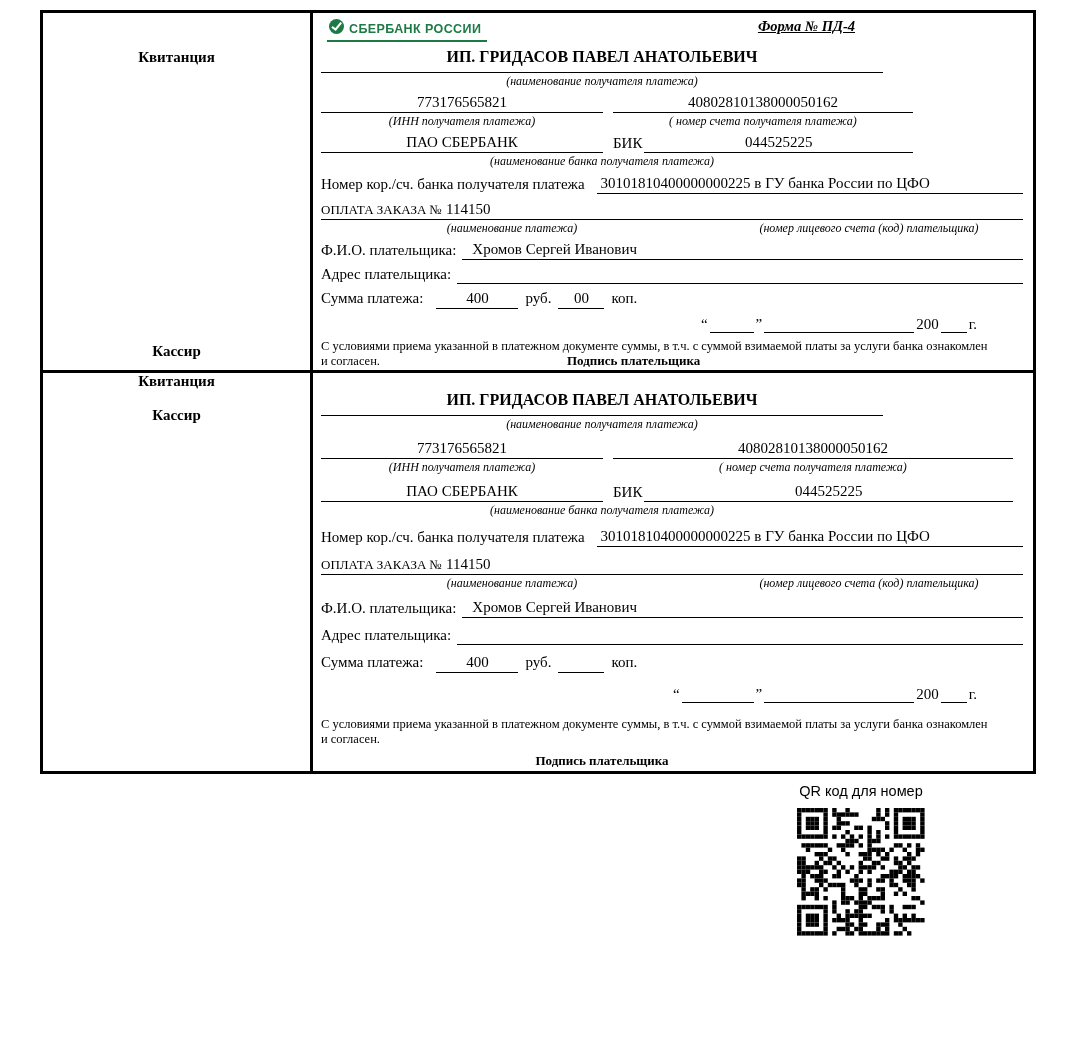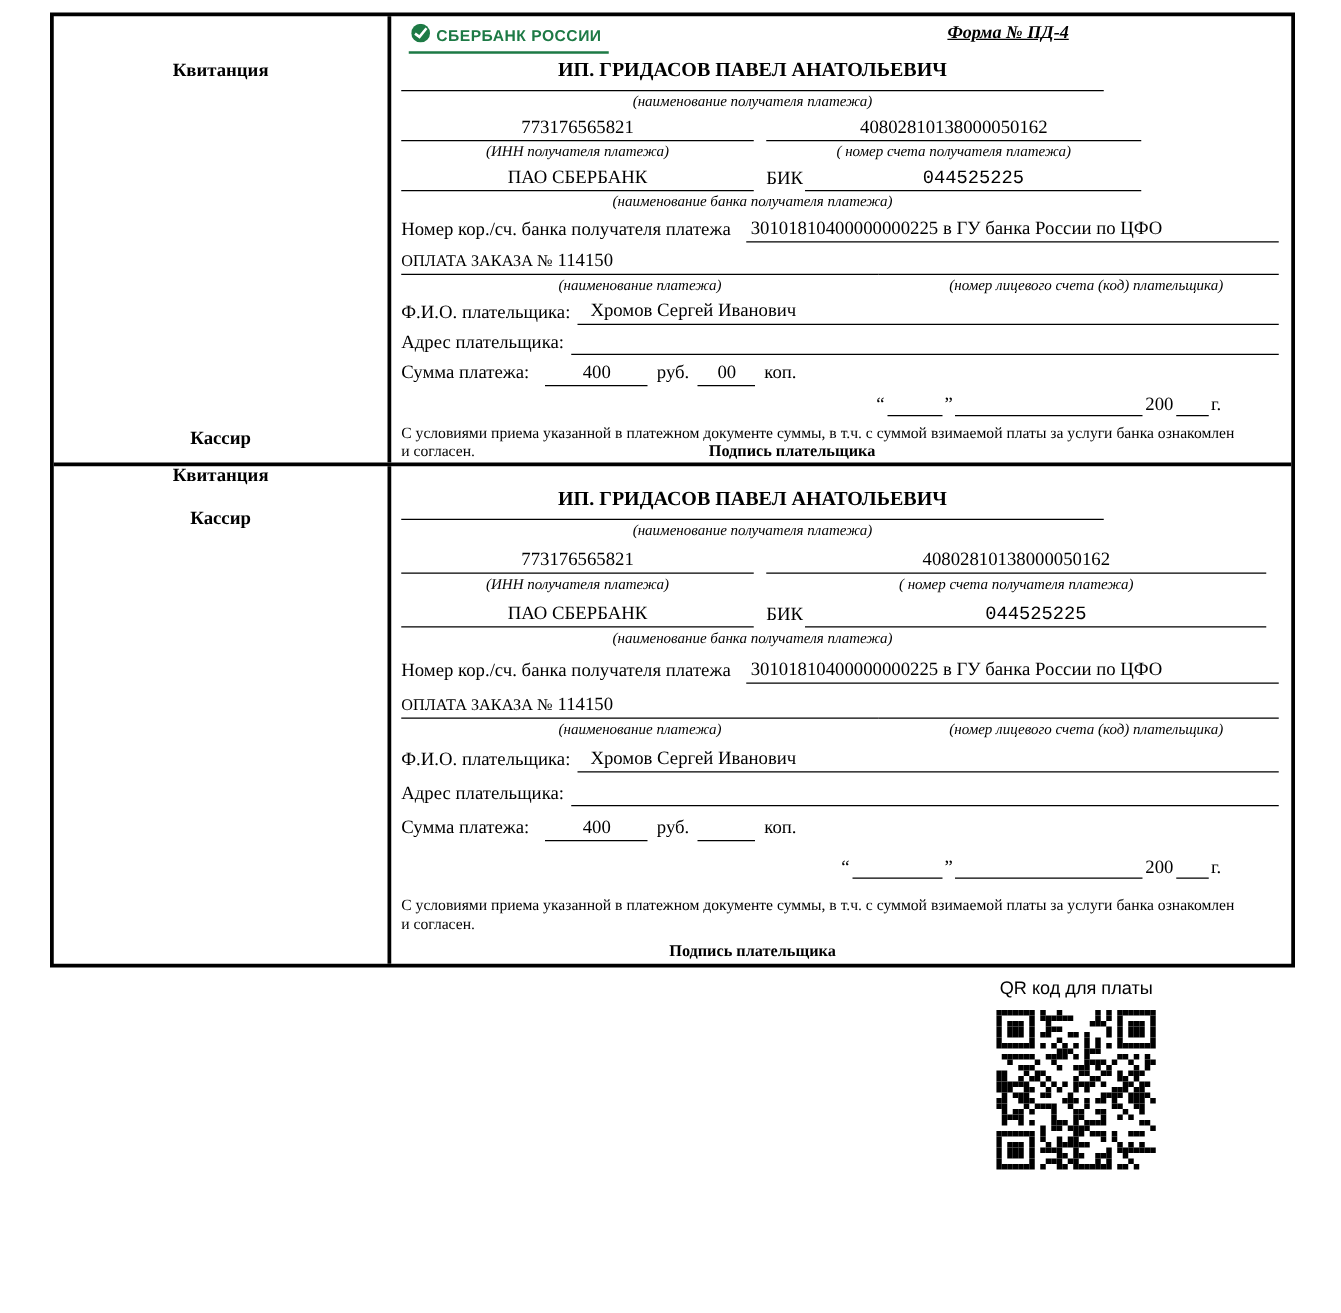--- a/index.html
+++ b/index.html
@@ -30,21 +30,21 @@
   .recipient{font-weight:bold;font-size:16px;text-align:center;padding-bottom:6px;white-space:nowrap;}
   .caption{font-size:12px;text-align:center;line-height:14px;padding-top:1px;font-style:italic;}
 
   .cols{display:flex;gap:10px;margin-top:5px;}
   .col-l{width:282px;}
   .col-r{flex:1;max-width:300px;}
   .row-receipt .col-r{max-width:400px;}
   .val{font-size:15px;text-align:center;line-height:19px;}
   .bik-row{display:flex;align-items:flex-end;gap:2px;}
   .bik-label{font-size:15px;line-height:19px;}
-  .bik-val{flex:1;font-family:Liberation Mono, monospace;}
+  .bik-val{flex:1;}
 
   .corr-row{display:flex;align-items:flex-end;margin-top:6px;font-size:15px;line-height:19px;}
   .corr-label{white-space:nowrap;padding-right:12px;}
   .corr-val{flex:1;padding-left:4px;white-space:nowrap;}
 
   .purpose-row{display:flex;margin-top:5px;align-items:flex-end;}
   .purpose{width:382px;line-height:19px;white-space:nowrap;}
   .purpose-prefix{font-size:13px;}
   .order-num{font-size:15px;}
   .blank-line{flex:1;height:19px;}
@@ -275,21 +275,21 @@
       <div class="agree-wrap">
         <div class="agreement">С условиями приема указанной в платежном документе суммы, в т.ч. с суммой взимаемой платы за услуги банка ознакомлен и согласен.</div>
         <div class="signature">Подпись плательщика</div>
       </div>
 
     </div>
   </div>
 </div>
 
 <div class="qr-section">
-  <div class="qr-label">QR код для платы</div>
+  <div class="qr-label">QR код для номер</div>
   <div class="qr-box" id="qr"><svg xmlns="http://www.w3.org/2000/svg" width="127.6" height="127.6" viewBox="0 0 127.6 127.6" fill="#000">
         <rect x="0.00" y="0.00" width="4.40" height="4.40"></rect>
         <rect x="4.40" y="0.00" width="4.40" height="4.40"></rect>
         <rect x="8.80" y="0.00" width="4.40" height="4.40"></rect>
         <rect x="13.20" y="0.00" width="4.40" height="4.40"></rect>
         <rect x="17.60" y="0.00" width="4.40" height="4.40"></rect>
         <rect x="22.00" y="0.00" width="4.40" height="4.40"></rect>
         <rect x="26.40" y="0.00" width="4.40" height="4.40"></rect>
         <rect x="0.00" y="4.40" width="4.40" height="4.40"></rect>
         <rect x="26.40" y="4.40" width="4.40" height="4.40"></rect>

